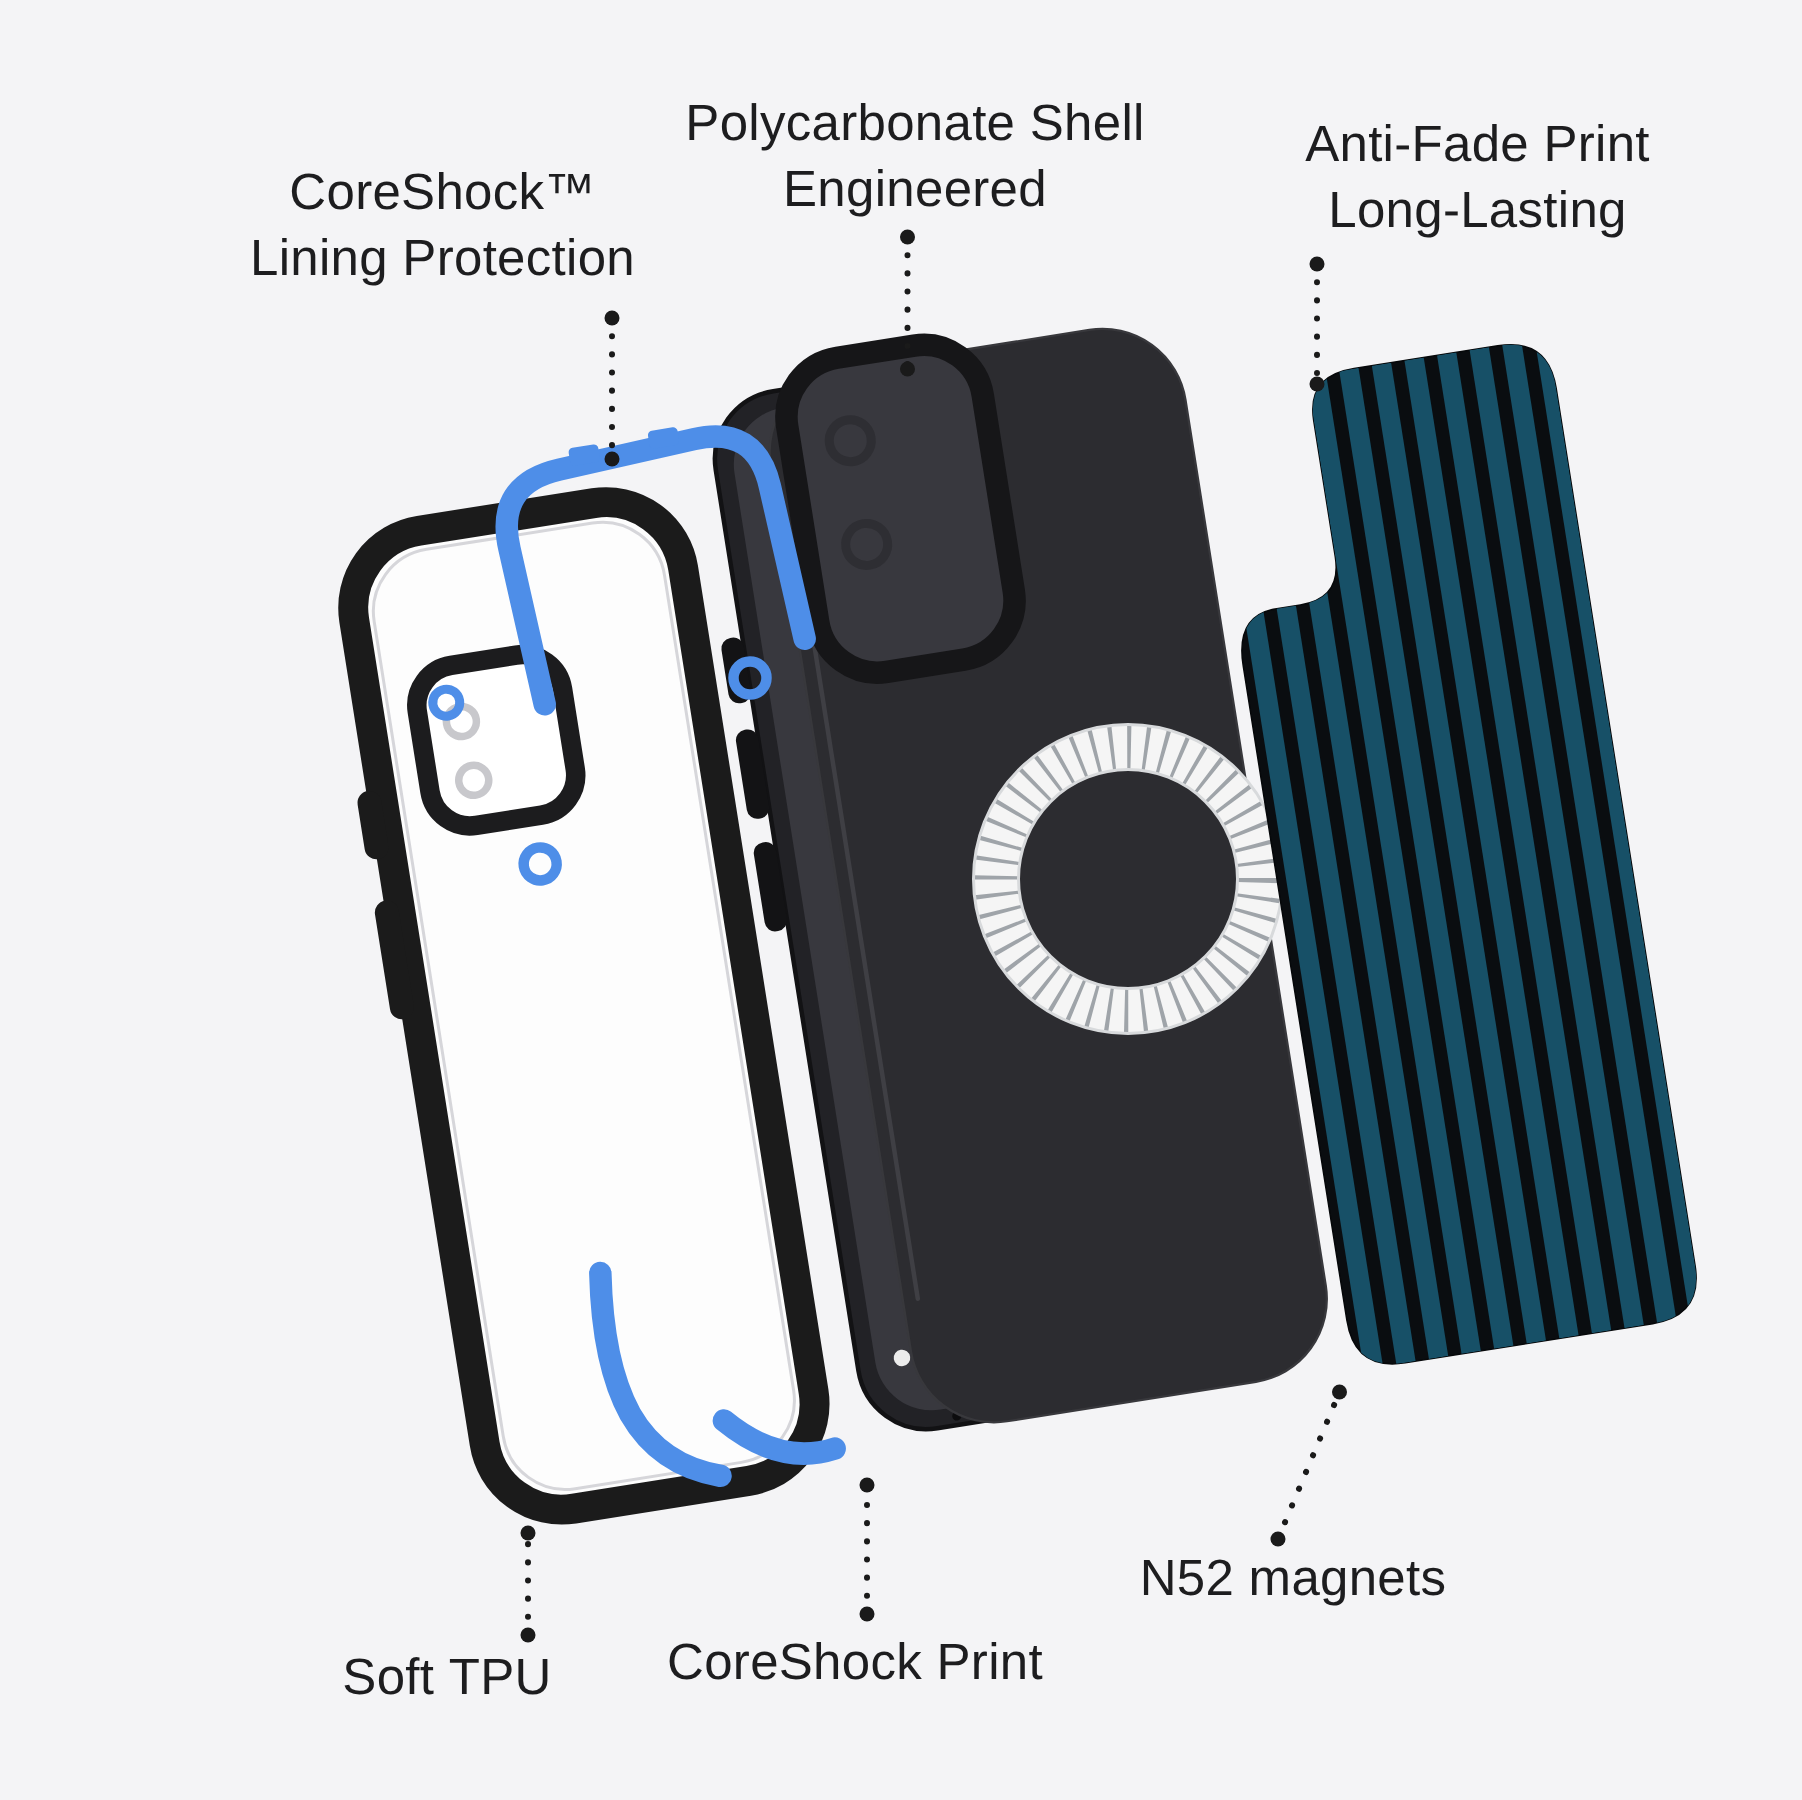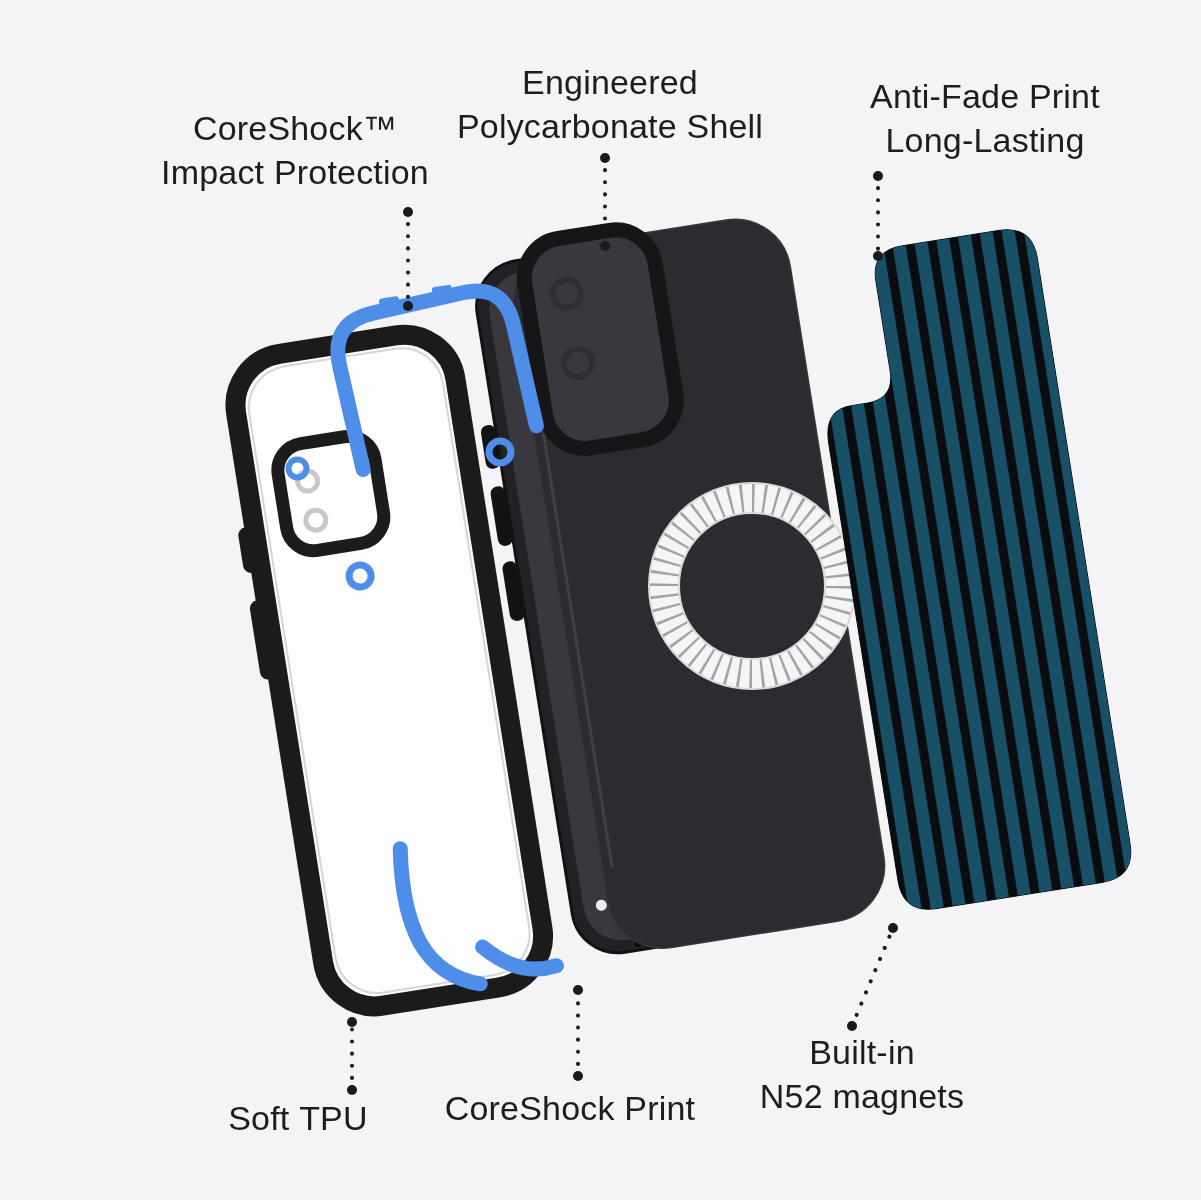--- a/index.html
+++ b/index.html
@@ -139,39 +139,38 @@
     </g>
     <g>
       <line class="leader" x1="852" y1="1026" x2="893" y2="928"></line>
       <circle class="dot" cx="852" cy="1026" r="5"></circle>
         <circle class="dot" cx="893" cy="928" r="5"></circle>
     </g>
   </svg>
 
   <div class="label" style="top:106px;left:75px;width:440px">
     <div><span class="b">CoreShock™</span></div>
-    <div><span>Impact Protection</span></div>
+    <div><span>Lining Protection</span></div>
   </div>
 
   <div class="label" style="top:60px;left:395px;width:430px">
+    <div><span class="b">Polycarbonate Shell</span></div>
     <div><span>Engineered</span></div>
-    <div><span class="b">Polycarbonate Shell</span></div>
   </div>
 
   <div class="label" style="top:74px;left:770px;width:430px">
     <div><span class="b">Anti-Fade Print</span></div>
     <div><span>Long-Lasting</span></div>
   </div>
 
   <div class="label" style="top:1096px;left:148px;width:300px">
     <span>Soft</span>&nbsp;<span class="b">TPU</span>
   </div>
 
   <div class="label" style="top:1086px;left:370px;width:400px">
     <span class="b">CoreShock</span>&nbsp;<span>Print</span>
   </div>
 
   <div class="label" style="top:1030px;left:660px;width:404px">
-    <div><span>Built-in</span></div>
     <div><span class="b">N52 magnets</span></div>
   </div>
 
 </div>
 
 </body></html>

